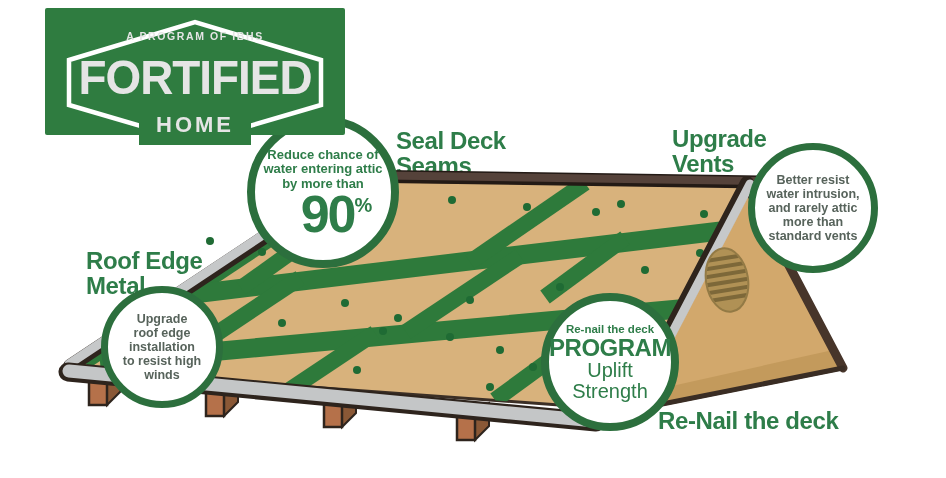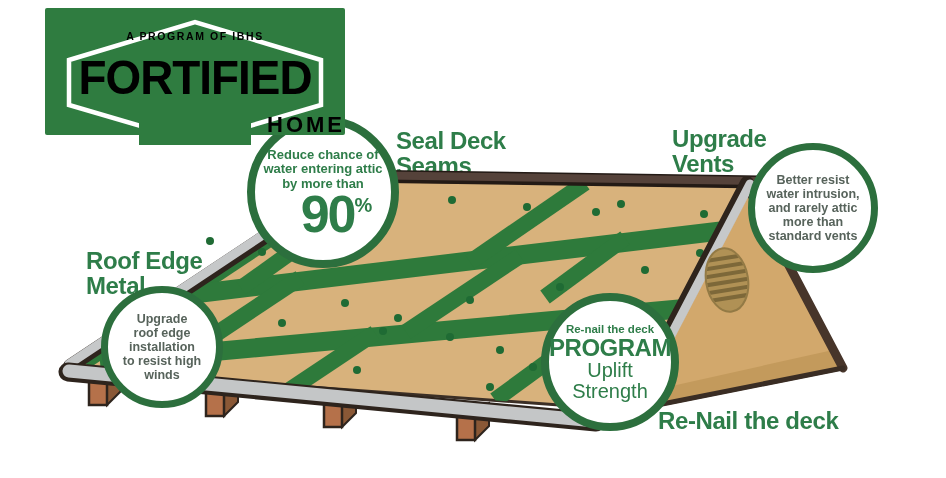--- a/index.html
+++ b/index.html
@@ -39,32 +39,32 @@
   #circle-vents .body{color:var(--muted-text);font-size:12.5px;}
   #circle-roofedge{left:101px;top:286px;width:122px;height:122px;border:7px solid var(--circle-border-green);}
   #circle-roofedge .body{color:var(--muted-text);font-size:12.5px;}
   #circle-double{left:541px;top:293px;width:138px;height:138px;border:8px solid var(--circle-border-green);}
   #circle-double .intro{color:var(--brand-green);font-size:11.5px;font-weight:700;margin-bottom:1px;}
   #circle-double .d1{color:var(--brand-green);font-size:24px;font-weight:800;line-height:1.0;letter-spacing:-0.5px;}
   #circle-double .d2{color:var(--brand-green);font-size:20px;font-weight:400;line-height:1.05;}
   
   #logo{
     position:absolute;left:45px;top:8px;width:300px;height:127px;
-    background:var(--logo-green);border-radius:2px;z-index:10;color:#000000;
+    background:var(--logo-green);border-radius:2px;z-index:10;color:#e5e5e5;
   }
   #logo .program{
     position:absolute;left:0;right:0;top:22px;text-align:center;
     font-size:10.5px;font-weight:700;letter-spacing:1.6px;
   }
   #logo .name{
     position:absolute;left:0;right:0;top:44px;text-align:center;
     font-size:45px;font-weight:800;letter-spacing:-1px;transform:scale(1.02,1.05);
   }
   #logo .home{
-    position:absolute;left:0;right:0;top:104px;text-align:right;
+    position:absolute;left:0;right:0;top:104px;text-align:center;
     font-size:22px;font-weight:800;letter-spacing:3px;
   }
   #logo svg{position:absolute;left:0;top:0;}
   #roof-svg{position:absolute;left:0;top:0;z-index:1;}
 </style>
 </head>
 <body>
 
 <div id="canvas">
 

